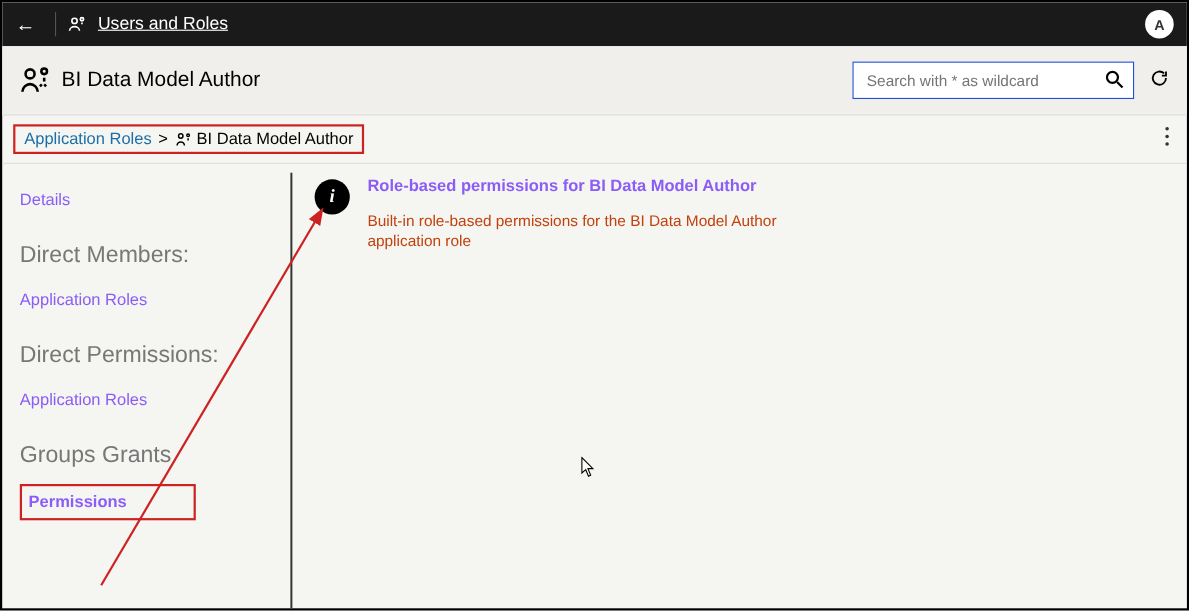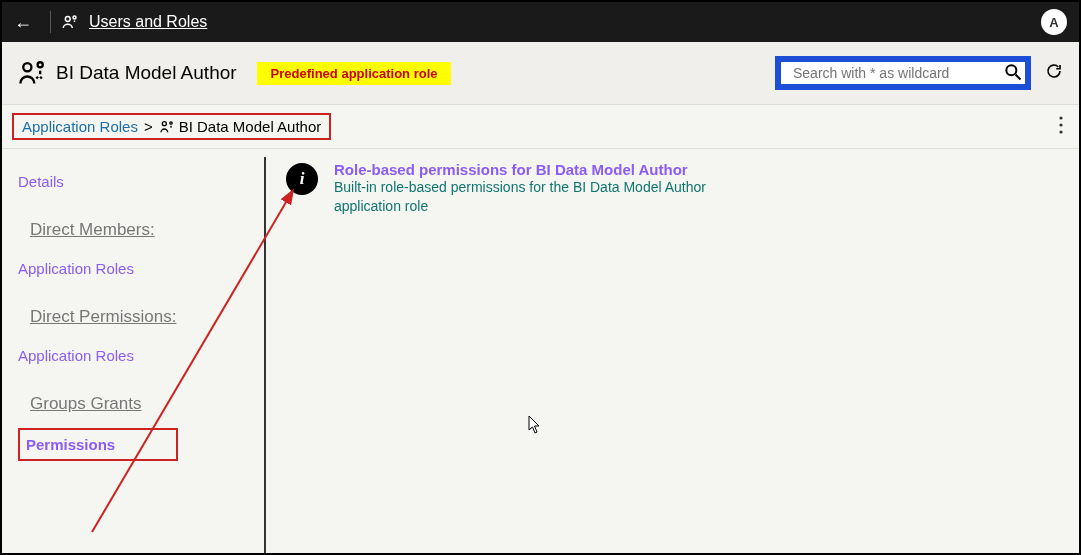--- a/index.html
+++ b/index.html
@@ -80,21 +80,21 @@
       align-items: center;
     }
     .search-box {
       position: relative;
       width: 256px;
     }
     .search-box input {
       width: 100%;
       height: 34px;
       padding: 0 38px 0 12px;
-      border: 6px solid #1d4ed8;
+      border: 1px solid #1d4ed8;
       font-size: 14px;
       outline: none;
     }
     .search-icon {
       position: absolute;
       right: 8px;
       top: 6px;
       cursor: pointer;
     }
     .refresh-icon {
@@ -151,25 +151,24 @@
       background: #333;
     }
     .nav-item {
       font-size: 15px;
       padding: 6px 0;
       margin: 4px 0 14px 0;
       cursor: pointer;
       color: #8b5cf6;
     }
     .nav-heading {
-      font-size: 17px;
+      font-size: 21px;
       color: #777;
       font-weight: 500;
-      margin: 24px 0 14px 12px;
-      text-decoration: underline;
+      margin: 24px 0 14px 0;
     }
     .nav-item.selected-box {
       border: 2px solid #c22;
       padding: 6px 6px;
       width: 160px;
       font-weight: 600;
     }
     .main {
       flex: 1;
       padding: 12px 20px;
@@ -196,22 +195,22 @@
       flex-shrink: 0;
       margin-top: 2px;
     }
     .perm-title {
       font-size: 15px;
       font-weight: 600;
       color: #8b5cf6;
     }
     .perm-desc {
       font-size: 14px;
-      color: #0f766e;
-      margin-top: 0;
+      color: #c2410c;
+      margin-top: 13px;
       max-width: 420px;
       line-height: 1.35;
     }
     .arrow-svg {
       position: absolute;
       left: 62px;
       top: 172px;
       pointer-events: none;
       z-index: 5;
     }
@@ -244,21 +243,20 @@
 <div class="header-row">
   <span class="role-icon">
     <svg class="role-svg" width="28" height="28" viewBox="0 0 24 24" fill="none" stroke="#000" stroke-width="2">
       <circle cx="8" cy="7" r="3.5"></circle>
       <path d="M2 21c0-3.5 3-6 6-6s6 2.5 6 6"></path>
       <circle cx="19" cy="5" r="2.2"></circle>
       <path d="M19 10l0 3m-1.8 2.2l-1.5 1.5m3.3-1.5l1.5 1.5"></path>
     </svg>
   </span>
   <span class="page-title">BI Data Model Author</span>
-  <span class="badge">Predefined application role</span>
   <div class="search-wrap">
     <div class="search-box">
       <input type="text" placeholder="Search with * as wildcard" style="">
       <span class="search-icon">
         <svg width="20" height="20" viewBox="0 0 24 24" fill="none" stroke="#000" stroke-width="2.4">
           <circle cx="10" cy="10" r="6"></circle>
           <line x1="15" y1="15" x2="21" y2="21"></line>
         </svg>
       </span>
     </div>

